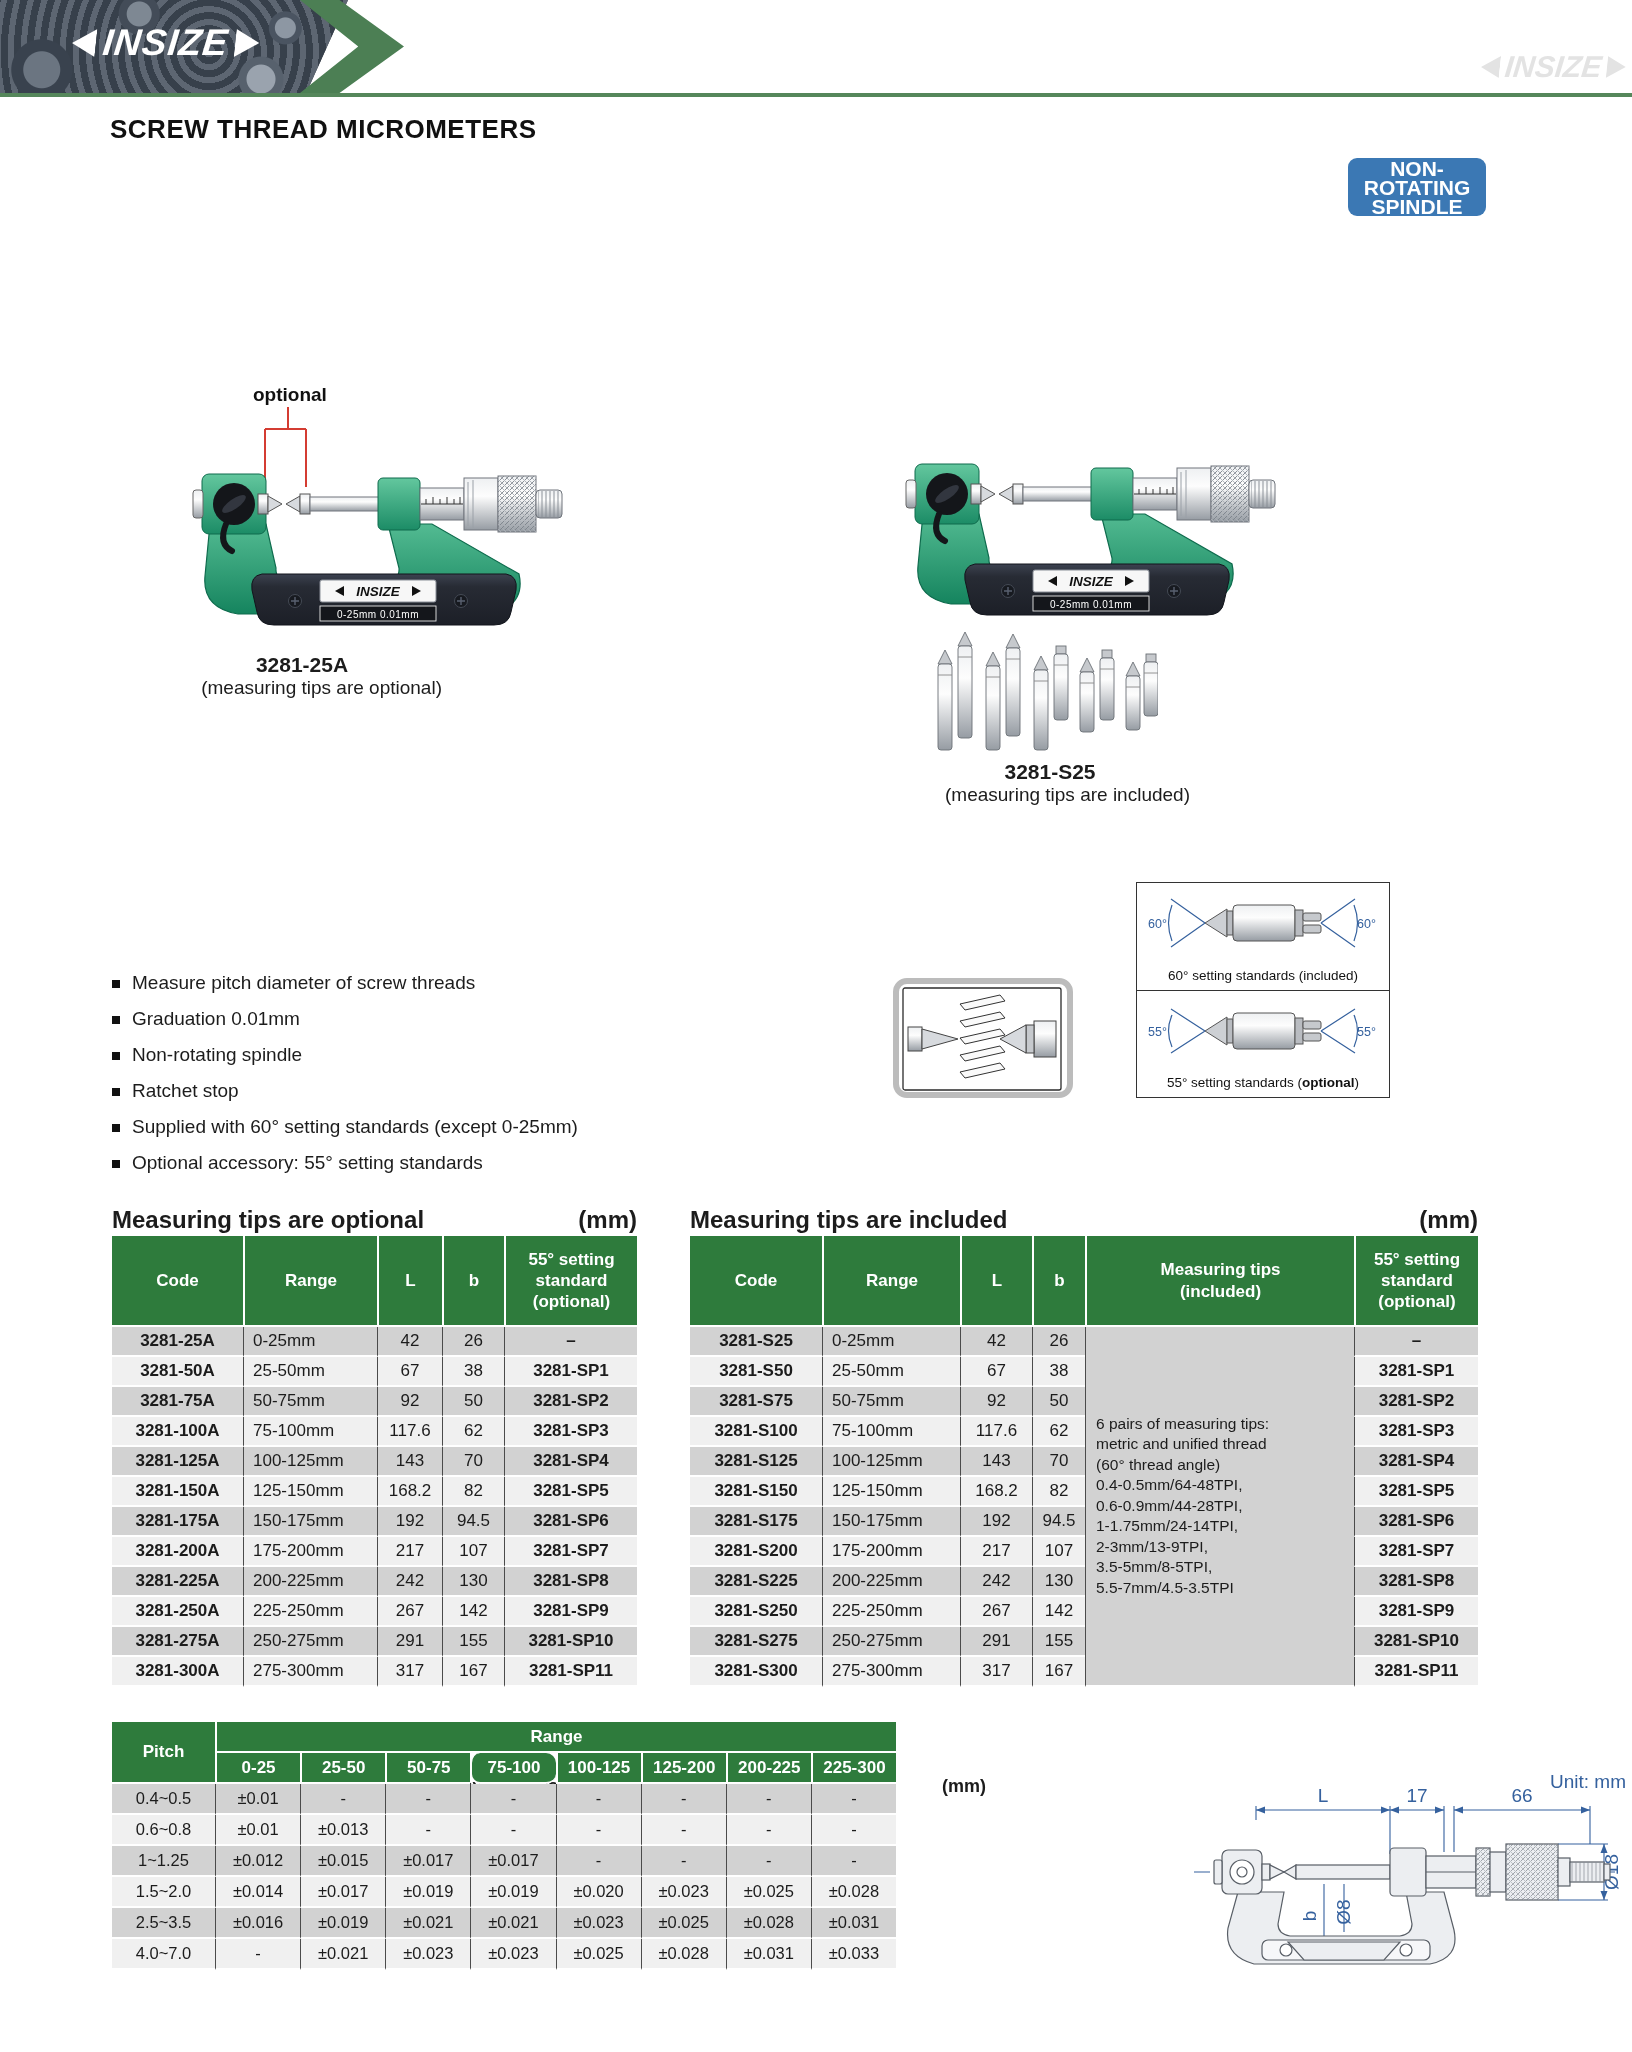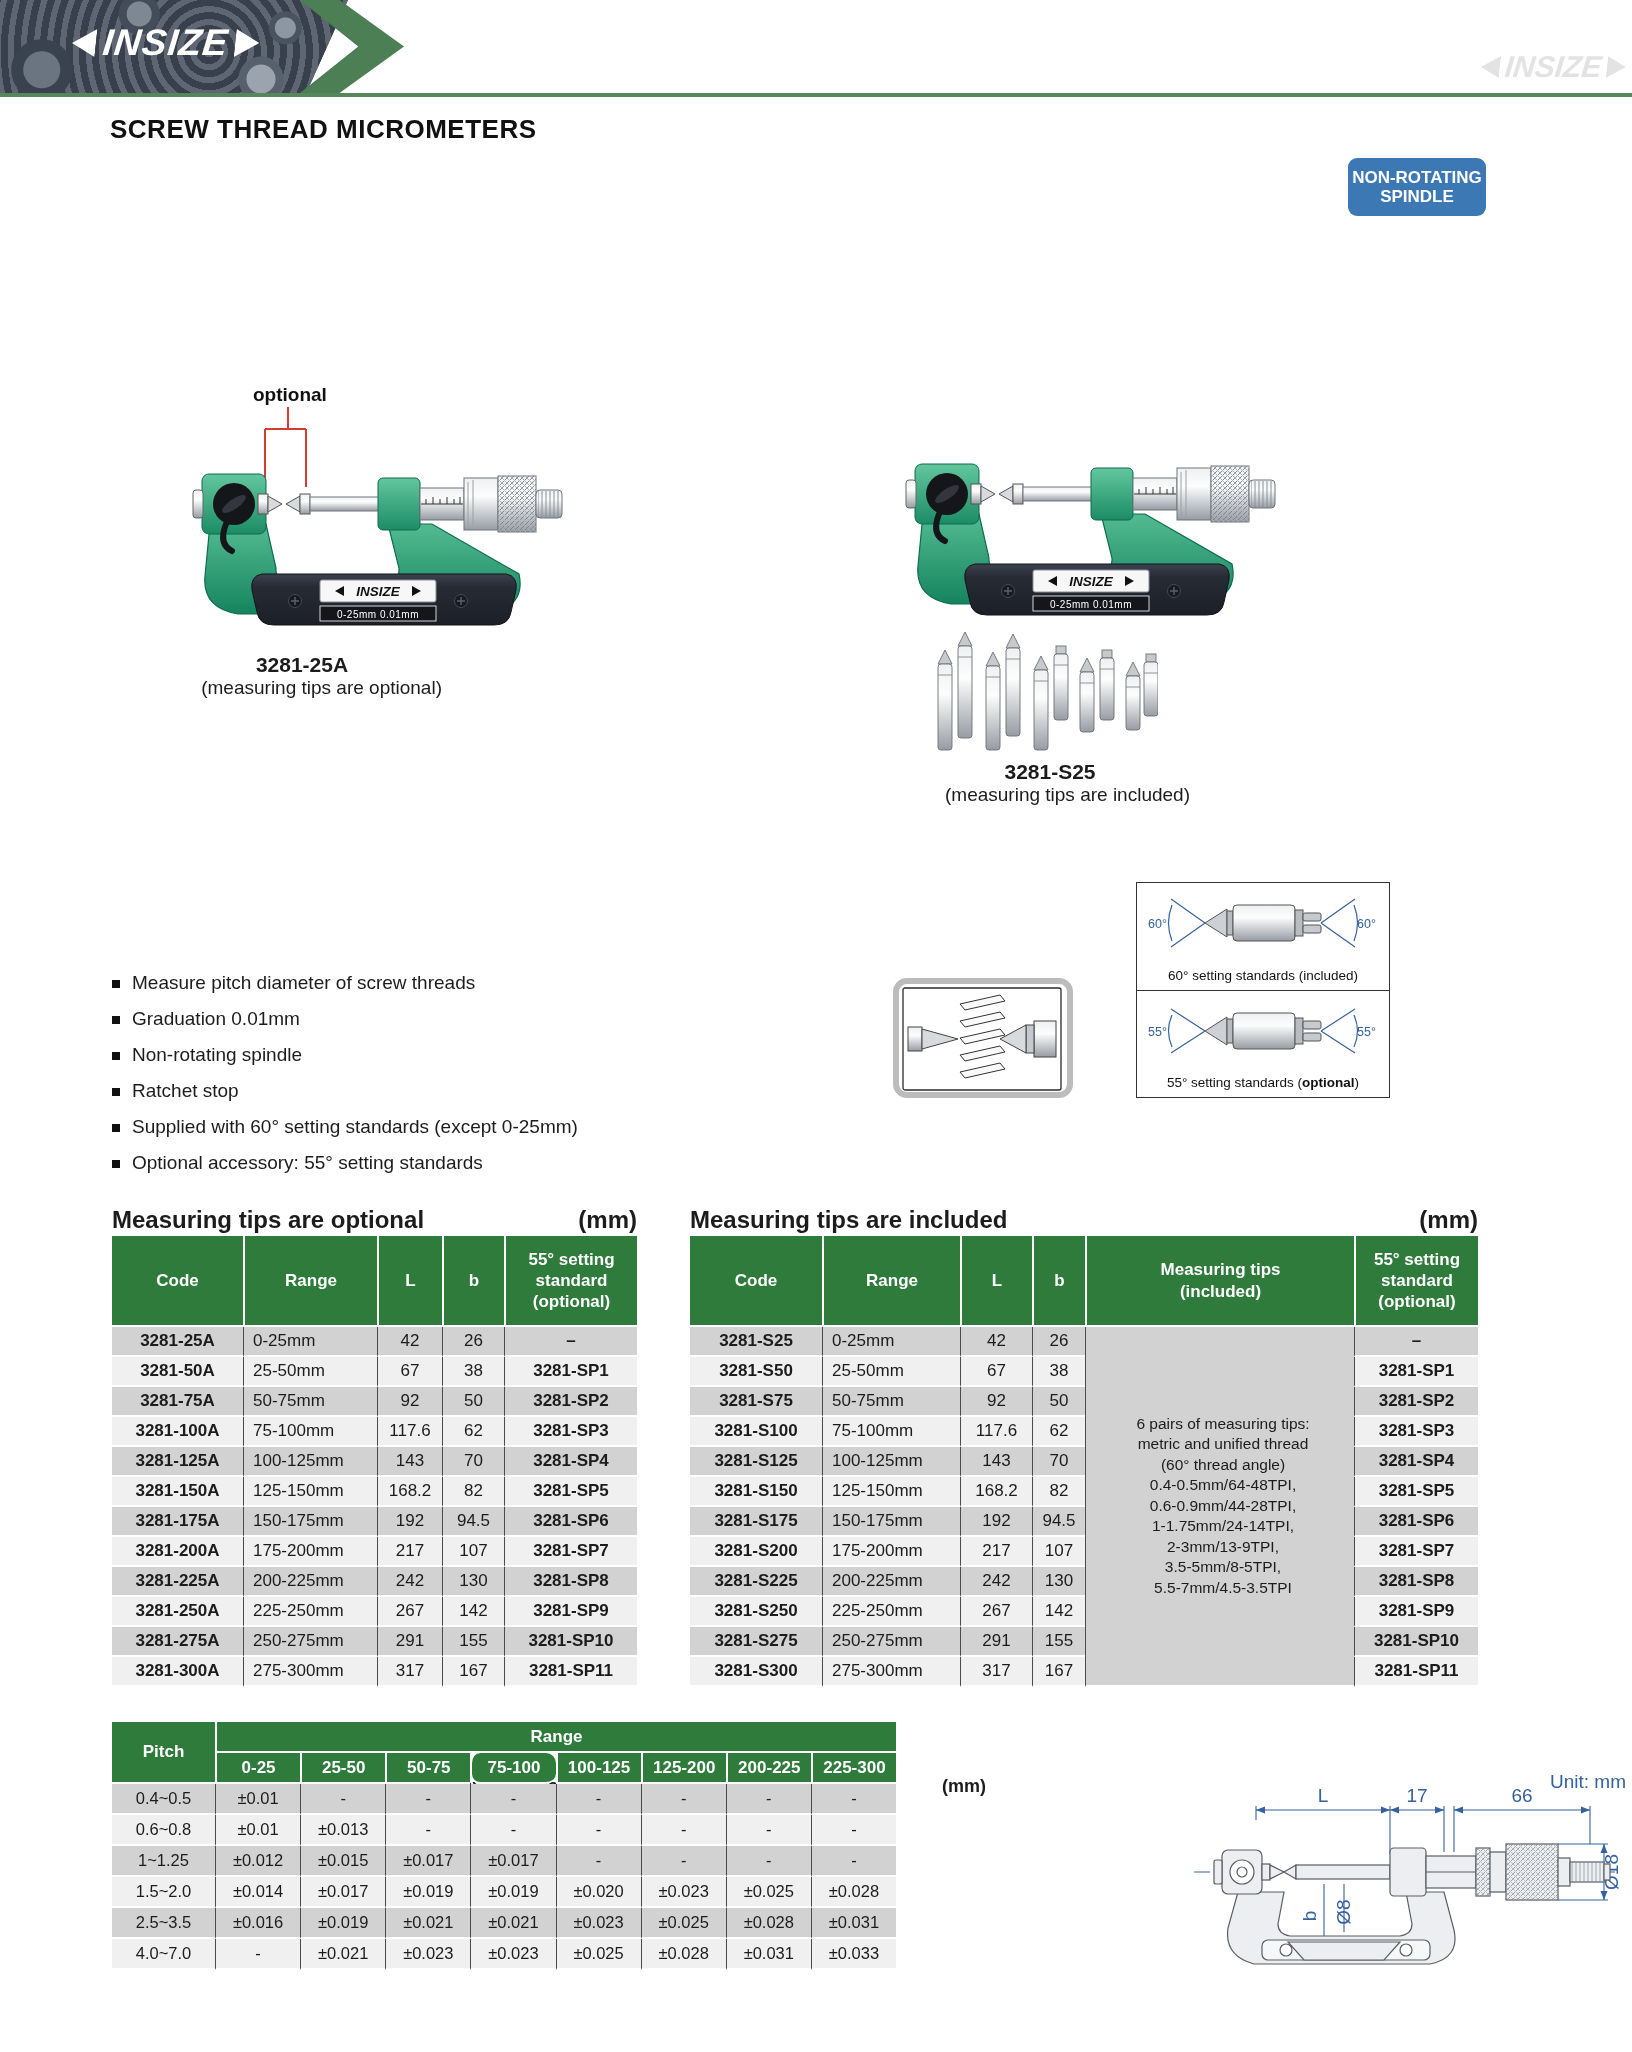--- a/index.html
+++ b/index.html
@@ -25,21 +25,21 @@
   .hdr-chevron{left:300px;top:0;width:104px;height:93px;background:#4c7f54;
     clip-path:polygon(0 0,38% 0,100% 50%,38% 100%,0 100%,56% 50%);}
   .hdr-line{left:0;top:93px;width:1632px;height:4px;background:#55875b;}
   .watermark{right:6px;top:50px;display:flex;align-items:center;gap:5px;transform:skewX(-6deg);}
   .watermark .logo-text{color:#e3e3e3;font-size:30px;font-weight:bold;font-style:italic;}
   .watermark .tri{background:#e3e3e3;width:19px;height:22px;}
 
   .page-title{left:110px;top:114px;font-size:26px;font-weight:bold;letter-spacing:0.5px;color:#111;}
   .badge{left:1348px;top:158px;width:138px;height:58px;background:#3b78b4;border-radius:9px;
     display:flex;flex-direction:column;align-items:center;justify-content:center;
-    color:#fff;font-weight:bold;font-size:17px;line-height:19px;text-align:center;}
+    color:#fff;font-weight:bold;font-size:21px;line-height:19px;text-align:center;}
 
   
   .callout-word{left:253px;top:384px;font-size:19px;font-weight:bold;color:#111;}
   .caption{width:280px;text-align:center;}
   .cap-code{font-size:21px;font-weight:bold;}
   .cap-note{font-size:19px;text-align:right;}
 
   
   .features{left:112px;top:972px;width:620px;}
   .feat-row{display:flex;align-items:flex-start;height:36px;font-size:19px;}
@@ -58,21 +58,21 @@
   table{border-collapse:separate;border-spacing:0;table-layout:fixed;}
   .t-main th{background:#2e7b3c;color:#fff;font-size:17px;font-weight:bold;text-align:center;
     vertical-align:middle;height:89px;padding:0 2px;white-space:pre-line;line-height:1.25;border-bottom:2px solid #fff;}
   .t-main th + th{border-left:2px solid #fff;}
   .t-main td{font-size:17px;text-align:center;vertical-align:middle;height:28px;border-bottom:2px solid #fff;padding:0 2px;}
   .t-main td + td{border-left:1px solid #4b4b4b;}
   .t-main tbody tr:nth-child(odd) td{background:#d2d2d2;}
   .t-main tbody tr:nth-child(even) td{background:#f0f0f0;}
   .t-main td.c-bold{font-weight:bold;}
   .t-main td.range-cell{text-align:left;padding-left:9px;}
-  .t-main td.tips-cell{background:#d2d2d2 !important;text-align:center;vertical-align:middle;
+  .t-main td.tips-cell{background:#d2d2d2 !important;text-align:left;vertical-align:middle;
     white-space:pre-line;font-size:15.5px;line-height:1.32;padding:0 4px 0 10px;}
 
   .t-acc th{background:#2e7b3c;color:#fff;font-size:17px;font-weight:bold;text-align:center;vertical-align:middle;border-bottom:2px solid #fff;}
   .t-acc thead tr th + th{border-left:2px solid #fff;}
   .t-acc thead tr.subhead th{border-left:2px solid #fff;}
   .t-acc td{font-size:16.5px;text-align:center;vertical-align:middle;height:27px;border-bottom:2px solid #fff;}
   .t-acc td + td{border-left:1px solid #4b4b4b;}
   .t-acc tbody tr:nth-child(odd) td{background:#d2d2d2;}
   .t-acc tbody tr:nth-child(even) td{background:#f0f0f0;}
   .t-acc td.pitch{font-weight:normal;}

